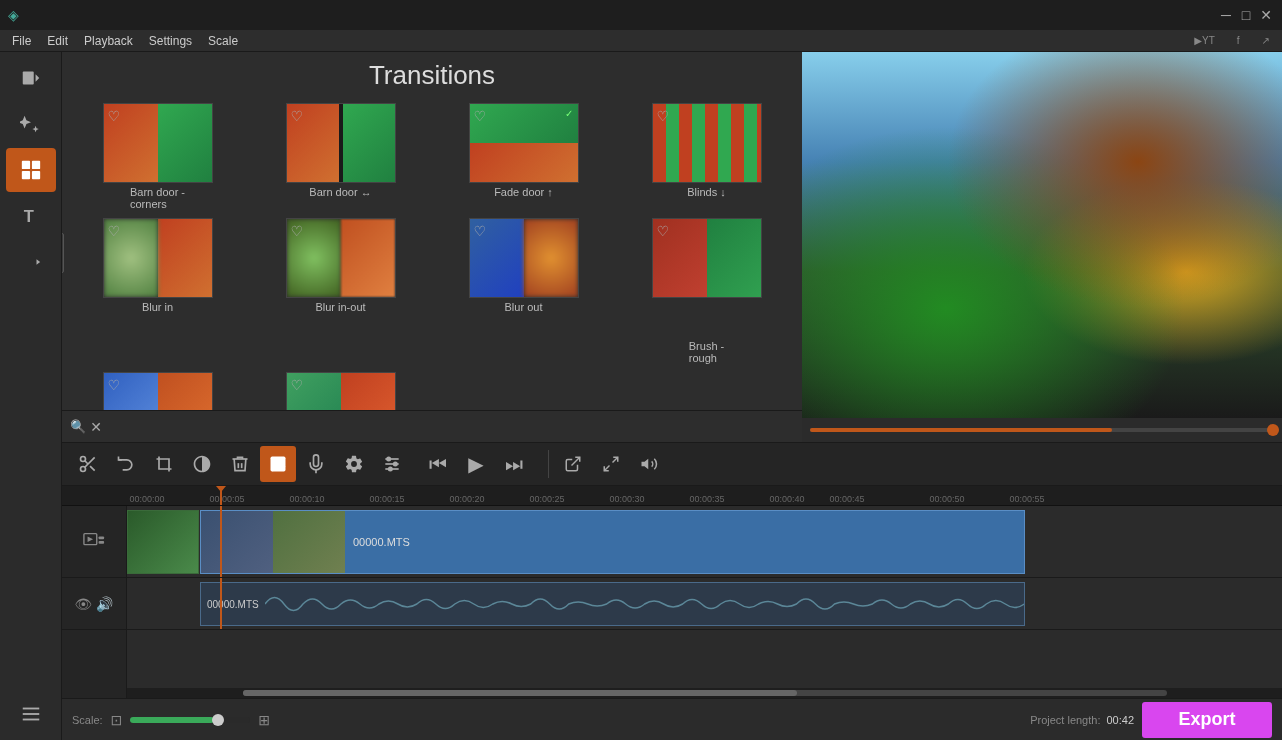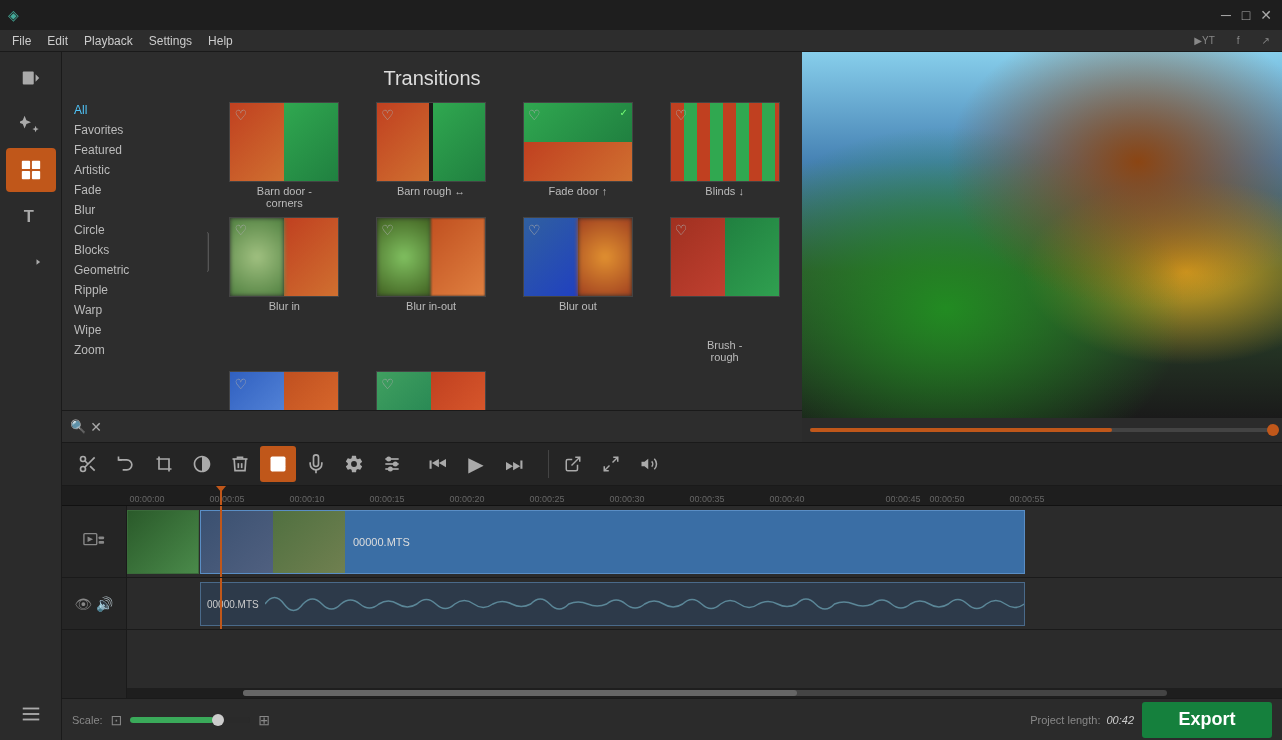--- a/index.html
+++ b/index.html
@@ -25,38 +25,38 @@
     .sidebar-btn svg { width: 22px; height: 22px; }
 
     
     #content-area { flex: 1; display: flex; flex-direction: column; }
 
     
     #top-section { display: flex; height: 390px; }
 
     
     #transitions-panel { width: 740px; background: #2d2d2d; display: flex; flex-direction: column; }
-    #transitions-title { text-align: center; font-size: 20px; color: #ddd; padding: 8px 0 4px; margin-top: 7px; }
+    #transitions-title { text-align: center; font-size: 26px; color: #ddd; padding: 8px 0 4px; }
 
     #transitions-body { display: flex; flex: 1; overflow: hidden; }
 
     
     #category-list { width: 145px; padding: 6px 0; background: #2d2d2d; }
     .cat-item { padding: 3px 12px; cursor: pointer; color: #bbb; font-size: 12px; }
     .cat-item.active { color: #4fc3f7; }
 
     
     #transitions-grid-area { flex: 1; position: relative; overflow: hidden; }
     #collapse-btn { position: absolute; left: -12px; top: 50%; transform: translateY(-50%); width: 14px; height: 40px; background: #3a3a3a; border: 1px solid #555; display: flex; align-items: center; justify-content: center; cursor: pointer; z-index: 10; color: #aaa; font-size: 10px; border-radius: 2px; }
 
     #transitions-grid { display: grid; grid-template-columns: repeat(4, 1fr); gap: 8px; padding: 8px; overflow-y: auto; height: 100%; }
     .transition-item { display: flex; flex-direction: column; align-items: center; cursor: pointer; }
     .transition-thumb { width: 110px; height: 80px; position: relative; overflow: hidden; border: 1px solid #444; }
     .heart-btn { position: absolute; top: 4px; left: 4px; width: 16px; height: 16px; color: #aaa; font-size: 14px; cursor: pointer; }
-    .transition-label { font-size: 11px; color: #bbb; text-align: center; margin-top: 3px; max-width: 110px; }
+    .transition-label { font-size: 11px; color: #bbb; margin-top: 3px; max-width: 110px; }
 
     
     #search-bar { height: 32px; background: #2d2d2d; display: flex; align-items: center; padding: 0 8px; gap: 4px; border-top: 1px solid #1a1a1a; }
     #search-input { flex: 1; background: #3a3a3a; border: 1px solid #555; color: #ccc; padding: 3px 6px; font-size: 11px; outline: none; }
     #search-clear { color: #aaa; cursor: pointer; font-size: 14px; }
 
     
     #preview-panel { flex: 1; background: #1a1a1a; display: flex; flex-direction: column; }
     #preview-video { flex: 1; background: #000; position: relative; overflow: hidden; }
     #preview-progress { height: 24px; background: #2b2b2b; display: flex; align-items: center; padding: 0 8px; }
@@ -90,21 +90,21 @@
     .audio-clip { position: absolute; top: 4px; height: 44px; background: #2d5a7a; border: 1px solid #4a7a9a; display: flex; align-items: center; overflow: hidden; cursor: pointer; }
     .audio-label { color: #ccc; font-size: 10px; padding: 0 6px; white-space: nowrap; }
     .audio-waveform { flex: 1; height: 100%; opacity: 0.6; }
 
     
     #bottom-bar { height: 42px; background: #2b2b2b; border-top: 1px solid #1a1a1a; display: flex; align-items: center; padding: 0 10px; gap: 8px; }
     #scale-slider { flex: none; width: 120px; height: 4px; background: #3aaa5a; border-radius: 2px; position: relative; }
     #scale-thumb { position: absolute; right: 20%; top: -4px; width: 12px; height: 12px; background: #ccc; border-radius: 50%; cursor: pointer; }
     #project-info { margin-left: auto; display: flex; flex-direction: column; align-items: flex-end; font-size: 11px; color: #888; }
     #project-info .row { display: flex; gap: 6px; align-items: center; }
-    #export-btn { width: 130px; height: 36px; background: #15803d; border: none; color: #fff; font-size: 18px; font-weight: bold; cursor: pointer; border-radius: 3px; }
+    #export-btn { width: 130px; height: 36px; background: #d946ef; border: none; color: #fff; font-size: 18px; font-weight: bold; cursor: pointer; border-radius: 3px; }
 
     
     .trans-img { width: 100%; height: 100%; position: relative; overflow: hidden; display: flex; }
     .trans-half { flex: 1; }
     .trans-left { background: linear-gradient(135deg, #c04020, #d06030); position: relative; }
     .trans-right { background: linear-gradient(135deg, #30a850, #208040); position: relative; }
 
     
     ::-webkit-scrollbar { width: 6px; height: 6px; }
     ::-webkit-scrollbar-track { background: #1e1e1e; }
@@ -135,21 +135,21 @@
     <span>□</span>
     <span>✕</span>
   </div>
 </div>
 
 <div id="menubar">
   <span>File</span>
   <span>Edit</span>
   <span>Playback</span>
   <span>Settings</span>
-  <span>Help</span>
+  <span>Scale</span>
   <div style="margin-left:auto;display:flex;gap:6px;">
     <span style="font-size:10px;color:#888;">▶YT</span>
     <span style="font-size:10px;color:#888;">f</span>
     <span style="font-size:10px;color:#888;">↗</span>
   </div>
 </div>
 
 <div id="main">
 
   <div id="left-sidebar">
@@ -196,35 +196,20 @@
 
   <div id="content-area">
 
     <div id="top-section">
 
       <div id="transitions-panel">
         <div id="transitions-title">Transitions</div>
 
         <div id="transitions-body">
 
-          <div id="category-list">
-            <div class="cat-item active">All</div>
-            <div class="cat-item">Favorites</div>
-            <div class="cat-item">Featured</div>
-            <div class="cat-item">Artistic</div>
-            <div class="cat-item">Fade</div>
-            <div class="cat-item">Blur</div>
-            <div class="cat-item">Circle</div>
-            <div class="cat-item">Blocks</div>
-            <div class="cat-item">Geometric</div>
-            <div class="cat-item">Ripple</div>
-            <div class="cat-item">Warp</div>
-            <div class="cat-item">Wipe</div>
-            <div class="cat-item">Zoom</div>
-          </div>
 
           <div id="transitions-grid-area">
             <div id="collapse-btn">‹</div>
             <div id="transitions-grid">
 
               <div class="transition-item">
                 <div class="transition-thumb" style="position:relative;">
                   <div class="trans-img">
                       <div class="trans-half trans-left" style="background:linear-gradient(135deg,#c04020,#d07030);"></div>
                       <div class="trans-half trans-right" style="background:linear-gradient(135deg,#30a850,#208040);"></div>
@@ -236,21 +221,21 @@
               </div>
               <div class="transition-item">
                 <div class="transition-thumb" style="position:relative;">
                   <div class="trans-img">
                       <div class="trans-half trans-left" style="background:linear-gradient(135deg,#c04020,#d07030);"></div>
                       <div style="width:4px;background:#1a1a1a;"></div>
                       <div class="trans-half trans-right" style="background:linear-gradient(135deg,#30a850,#208040);"></div>
                     </div>
                   <span class="heart-btn">♡</span>
                 </div>
-                <div class="transition-label">Barn rough ↔</div>
+                <div class="transition-label">Barn door ↔</div>
               </div>
               <div class="transition-item">
                 <div class="transition-thumb" style="position:relative;">
                   <div class="trans-img" style="flex-direction:column;">
                       <div class="trans-half trans-right" style="background:linear-gradient(135deg,#30a850,#208040);height:50%;width:100%;"></div>
                       <div class="trans-half trans-left" style="background:linear-gradient(135deg,#c04020,#d07030);height:50%;width:100%;"></div>
                     </div>
                   <span class="heart-btn">♡</span>
                   <span style="position:absolute;top:4px;right:4px;font-size:10px;color:#7f7;">✓</span>
                 </div>
@@ -454,21 +439,21 @@
         <div style="position:absolute;left:65px;right:0;top:0;bottom:0;">
           <span class="ruler-label" style="left:0px;">00:00:00</span>
           <span class="ruler-label" style="left:80px;">00:00:05</span>
           <span class="ruler-label" style="left:160px;">00:00:10</span>
           <span class="ruler-label" style="left:240px;">00:00:15</span>
           <span class="ruler-label" style="left:320px;">00:00:20</span>
           <span class="ruler-label" style="left:400px;">00:00:25</span>
           <span class="ruler-label" style="left:480px;text-align:center;">00:00:30</span>
           <span class="ruler-label" style="left:560px;">00:00:35</span>
           <span class="ruler-label" style="left:640px;">00:00:40</span>
-          <span class="ruler-label" style="left:756px;">00:00:45</span>
+          <span class="ruler-label" style="left:700px;">00:00:45</span>
           <span class="ruler-label" style="left:800px;">00:00:50</span>
           <span class="ruler-label" style="left:880px;">00:00:55</span>
         </div>
 
         <div style="position:absolute;left:calc(65px + 93px);top:0;bottom:0;width:2px;background:#c0571a;z-index:10;">
           <div style="position:absolute;top:0;left:-4px;width:10px;height:6px;background:#c0571a;clip-path:polygon(50% 100%,0 0,100% 0);"></div>
         </div>
       </div>
 
       <div id="timeline-tracks" style="flex:1;display:flex;overflow:hidden;">
@@ -536,21 +521,21 @@
       <span style="font-size:14px;color:#888;cursor:pointer;">⊡</span>
       <div id="scale-slider" style="width:120px;height:6px;background:#2a2a2a;border-radius:3px;position:relative;">
         <div style="width:70%;height:6px;background:#3aaa5a;border-radius:3px;"></div>
         <div id="scale-thumb" style="position:absolute;left:68%;top:-3px;width:12px;height:12px;background:#ccc;border-radius:50;cursor:pointer;"></div>
       </div>
       <span style="font-size:14px;color:#888;cursor:pointer;">⊞</span>
 
       <div id="project-info">
         <div class="row">
           <span style="color:#888;">Project length:</span>
-          <span style="color:#ccc;font-style:italic;">00:42</span>
+          <span style="color:#ccc;">00:42</span>
         </div>
       </div>
 
       <button id="export-btn">Export</button>
     </div>
 
   </div>
 </div>
 
 </body></html>

